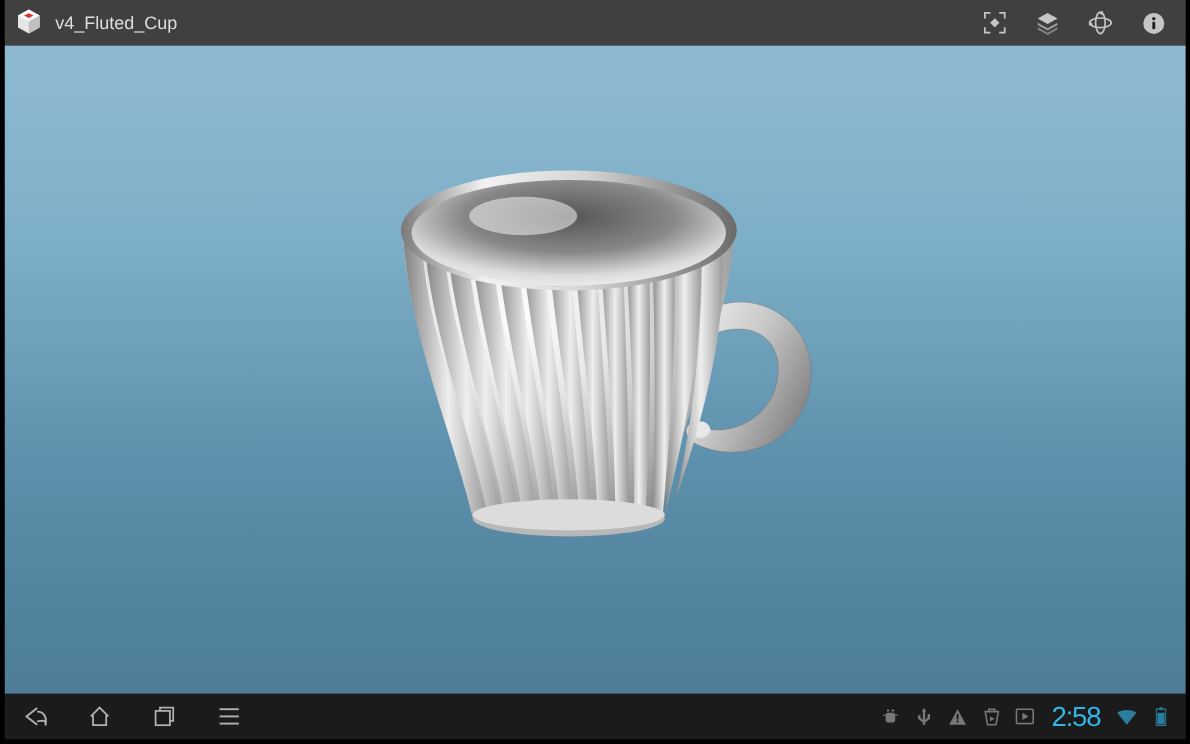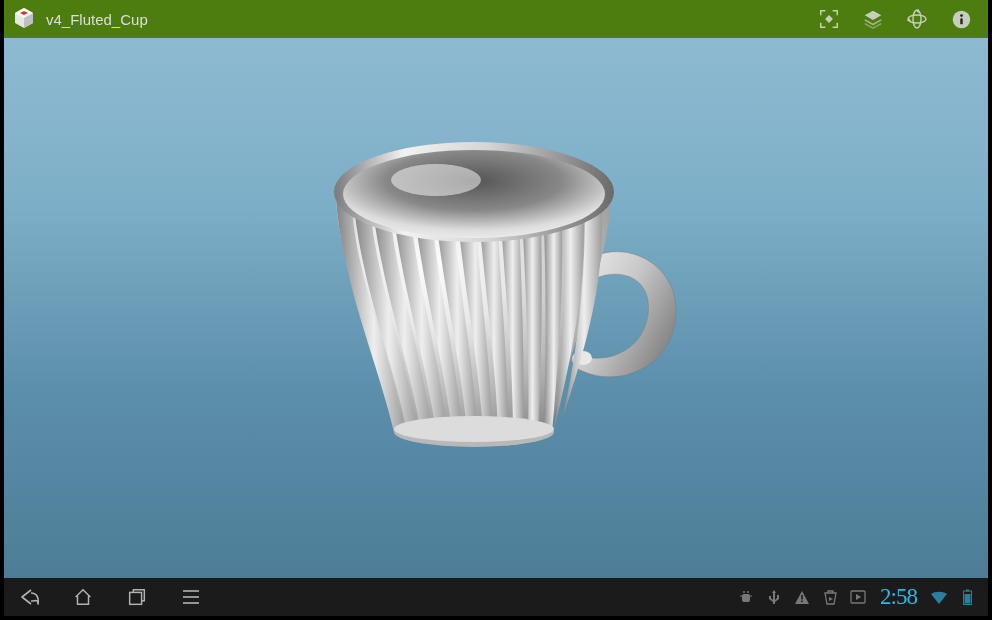--- a/index.html
+++ b/index.html
@@ -14,21 +14,21 @@
 .screen {
   position: absolute;
   left: 4px;
   top: 0;
   width: 984px;
   height: 616px;
   background: #1b1b1b;
 }
 .app-bar {
   height: 38px;
-  background: #4d7c0f;
+  background: #404040;
   display: flex;
   align-items: center;
   padding: 0 6px;
   gap: 6px;
 }
 .app-icon {
   width: 28px;
   height: 28px;
   display: flex;
   align-items: center;
@@ -78,21 +78,21 @@
 .nav-left { display: flex; gap: 28px; align-items: center; }
 .nav-btn { width: 26px; height: 26px; display: flex; align-items: center; justify-content: center; cursor: pointer; opacity: 0.85; }
 .nav-right { display: flex; gap: 10px; align-items: center; margin-left: auto; }
 .status-icon { width: 18px; height: 18px; display: flex; align-items: center; justify-content: center; opacity: 0.65; }
 .clock {
   color: #33b5e5;
   font-size: 23px;
   font-weight: 300;
   letter-spacing: -1px;
   margin: 0 3px;
-  font-family: Liberation Serif, serif;
+  font-family: Liberation Sans, sans-serif;
 }
 svg { display: block; }
 </style>
 </head>
 <body>
 
 <div class="screen">
 
   <div class="app-bar">
     <div class="app-icon">

